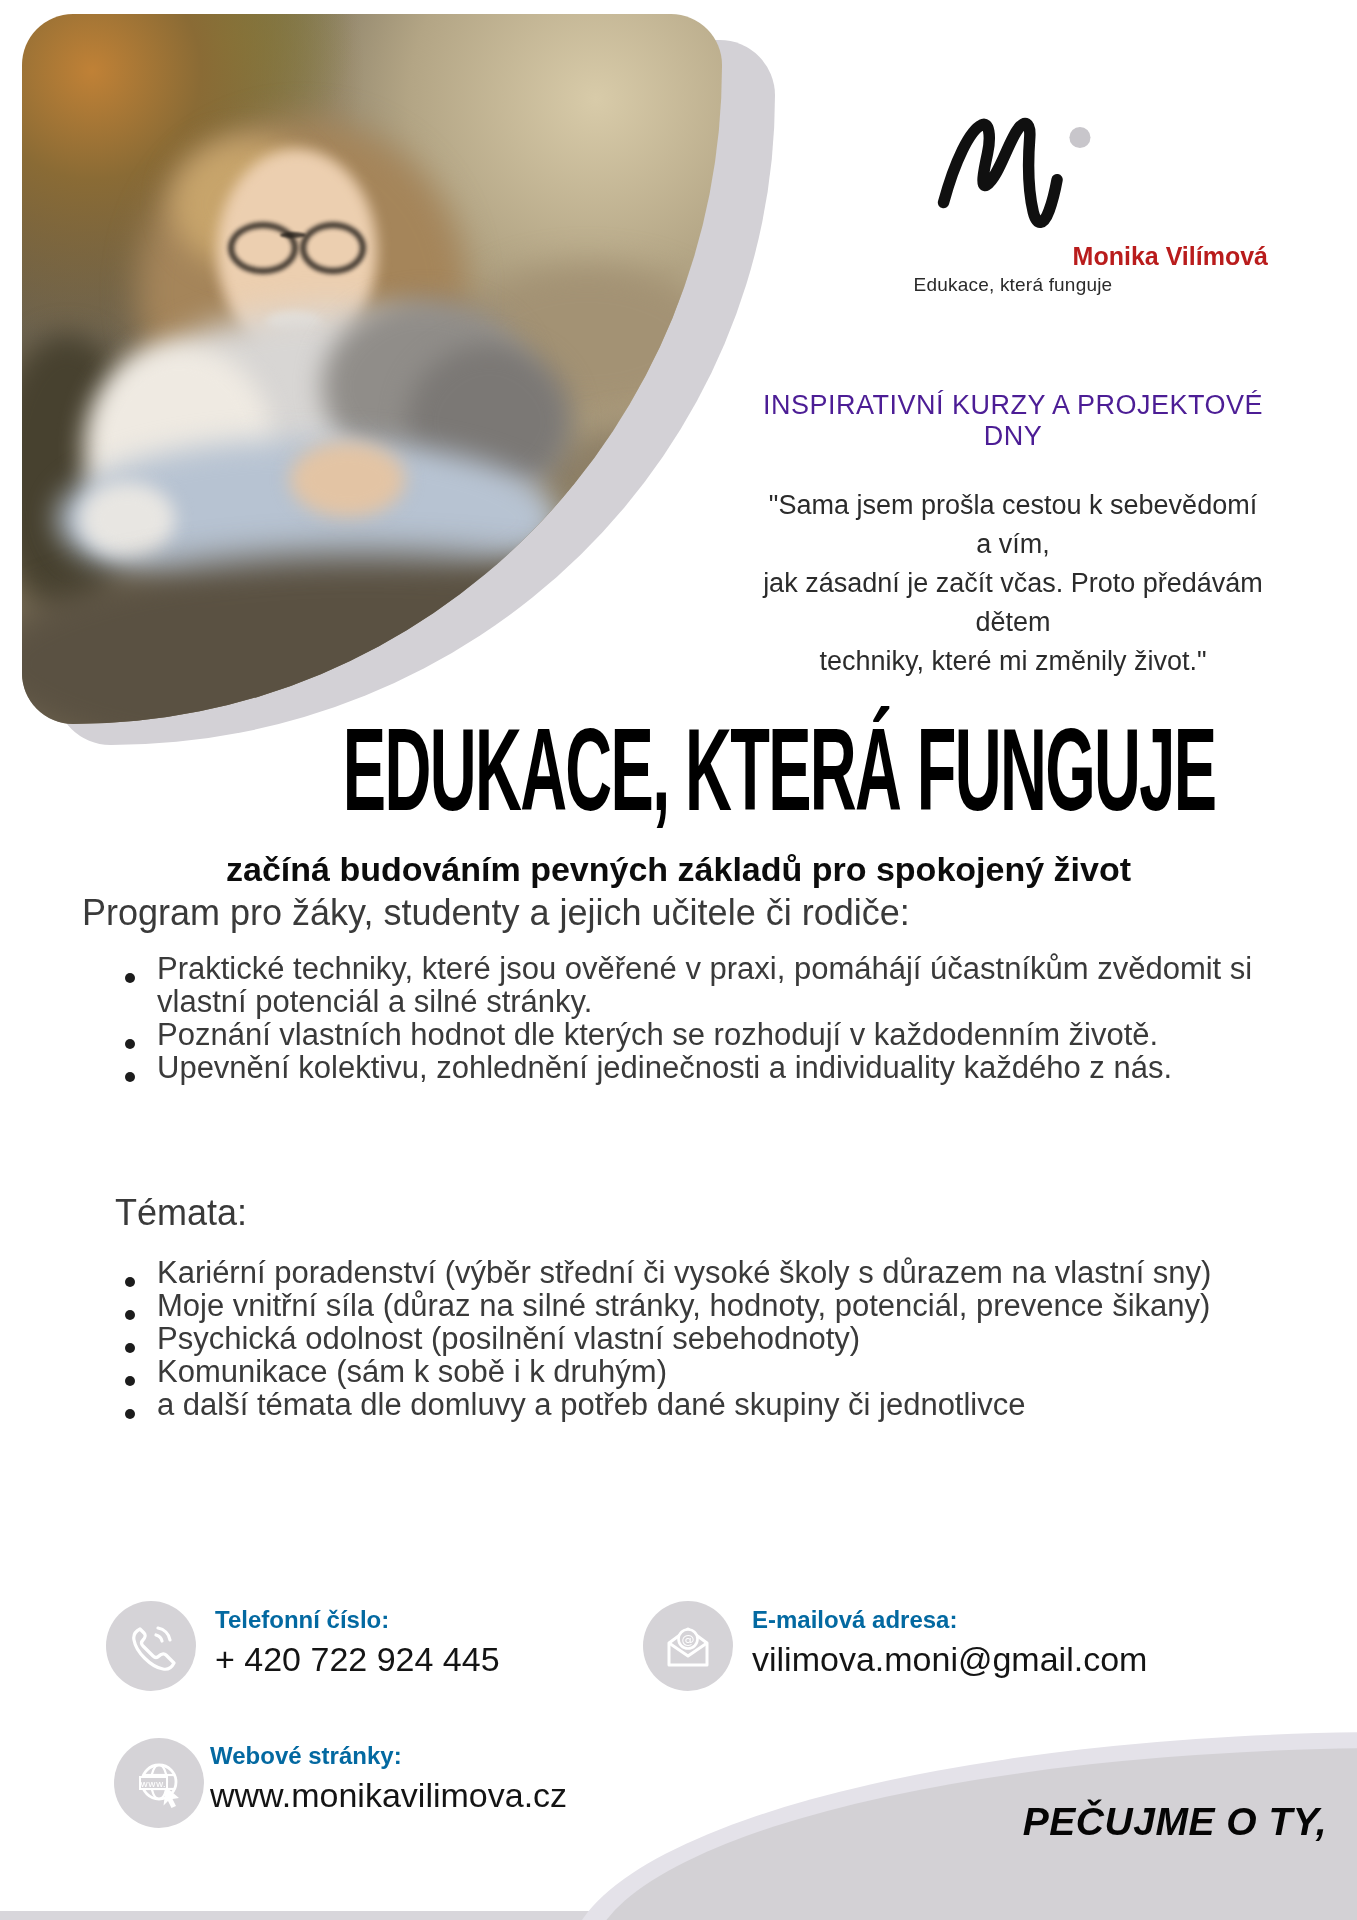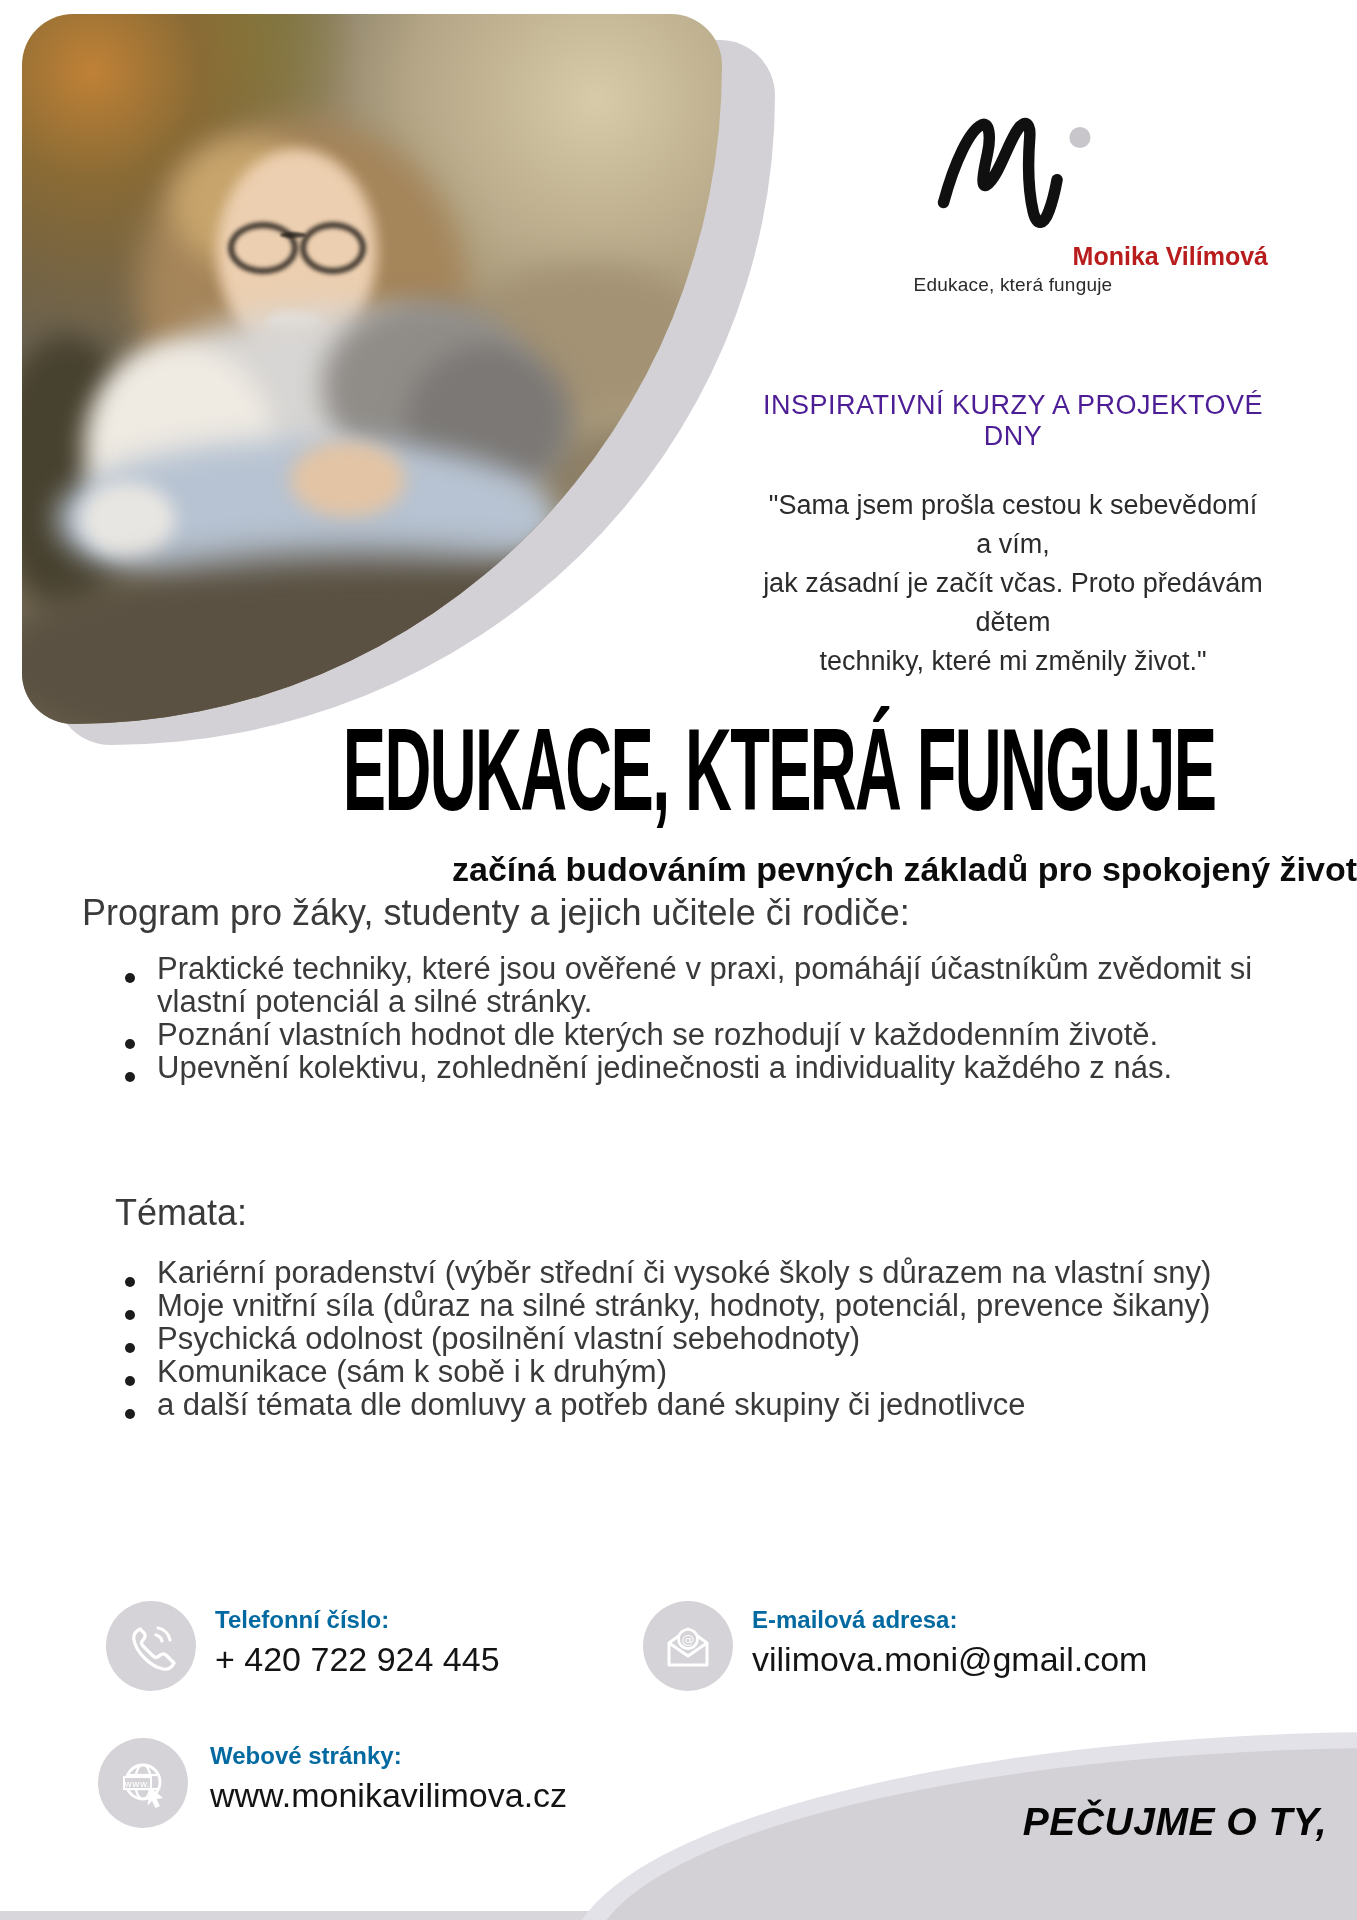--- a/index.html
+++ b/index.html
@@ -50,35 +50,35 @@
   .brand-name{margin-top:6px;font-size:25px;font-weight:700;color:#b91c1c;text-align:right;}
   .brand-tagline{margin-top:3px;font-size:19px;color:#2a2a2a;letter-spacing:.2px;}
   .hero-heading{margin-top:94px;font-size:27px;font-weight:400;color:#4c1d95;letter-spacing:.5px;}
   .hero-quote{margin-top:34px;font-size:27px;line-height:39px;color:#2b2b2b;white-space:pre-line;}
   
   .title-row{position:absolute;left:0;top:712px;width:100%;text-align:center;}
   .title-xl{
     display:inline-block;font-size:116px;font-weight:700;letter-spacing:-3px;
     transform:scaleX(0.56);transform-origin:center;white-space:nowrap;color:#000;line-height:1;
   }
-  .subtitle{position:absolute;left:0;top:850px;width:100%;text-align:right;
+  .subtitle{position:absolute;left:0;top:850px;width:100%;text-align:center;
     font-size:34px;font-weight:700;color:#0c0c0c;}
   
   .sec-heading{position:absolute;left:82px;font-size:36px;color:#3a3a3a;}
   .sec-heading.program{top:892px;}
   .sec-heading.temata{top:1192px;margin-left:33px;}
   ul.flyer-list{position:absolute;left:105px;margin:0;padding:0;list-style:none;width:1215px;}
   ul.flyer-list.program{top:952px;}
   ul.flyer-list.temata{top:1256px;}
   ul.flyer-list li{position:relative;padding-left:52px;font-size:31px;line-height:33px;color:#3a3a3a;}
   ul.flyer-list li .dot{position:absolute;left:20px;top:21px;width:10px;height:10px;border-radius:50%;background:#1c1c1c;}
   
   .c-circle{position:absolute;width:90px;height:90px;border-radius:50%;background:#d5d3d7;
     display:flex;align-items:center;justify-content:center;}
-  .c1{left:106px;top:1601px;} .c2{left:643px;top:1601px;} .c3{left:98px;top:1738px;}
+  .c1{left:106px;top:1601px;} .c2{left:643px;top:1601px;} .c3{left:114px;top:1738px;}
   .c-label{position:absolute;font-size:24px;font-weight:700;color:#0369a1;}
   .c-value{position:absolute;font-size:34px;color:#141414;}
   .l1{left:215px;top:1606px;} .v1{left:215px;top:1640px;}
   .l2{left:752px;top:1606px;} .v2{left:752px;top:1640px;}
   .l3{left:210px;top:1742px;} .v3{left:210px;top:1776px;}
   
   .bottom-strip{position:absolute;left:0;right:0;bottom:0;height:9px;background:#d8d6db;}
   .swoosh-light{position:absolute;left:568px;top:1732px;width:830px;height:230px;
     background:#e4e2e9;border-top-left-radius:100% 100%;}
   .swoosh-main{position:absolute;left:590px;top:1748px;width:810px;height:215px;

